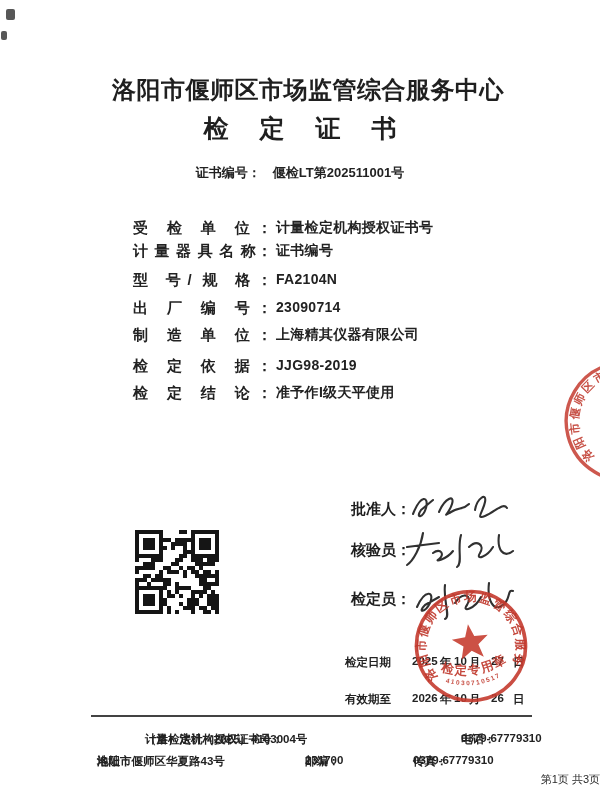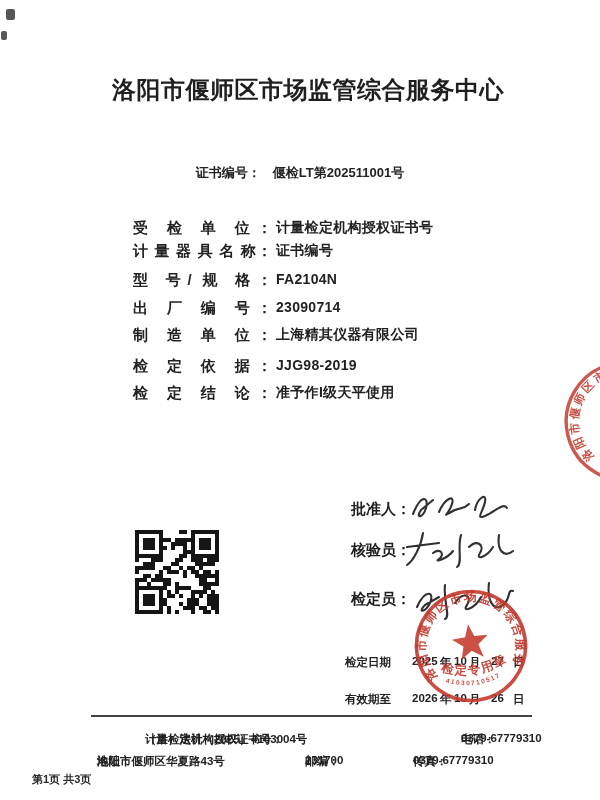--- a/index.html
+++ b/index.html
@@ -46,36 +46,37 @@
   .date-verify{left:345px;top:655px;width:190px;height:14px;}
   .date-valid{left:345px;top:692px;width:190px;height:14px;}
 
   .sep-line{position:absolute;left:91px;top:715px;width:441px;height:2px;background:#434343;}
 
   .foot-row{position:absolute;font-size:11.5px;font-weight:bold;color:#222;white-space:nowrap;}
   .foot-row span{position:absolute;top:0;}
   .f1{left:0;top:732px;width:600px;height:14px;margin-left:48px;}
   .f2{left:0;top:754px;width:600px;height:14px;}
   .fa{left:97px;} .fphone{left:413px;} .faddr{left:97px;} .fzip{left:305px;} .ffax{left:413px;}
-  .page-info{position:absolute;left:0;right:0;top:772px;text-align:left;text-indent:32px;
-    font-size:11px;font-weight:bold;color:#2a2a2a;}
+  .page-info{position:absolute;left:0;right:0;top:772px;text-align:right;text-indent:32px;
+    font-size:11px;font-weight:normal;color:#2a2a2a;}
 
   .stamp-main{position:absolute;left:381px;top:556px;transform:rotate(-8deg);}
   .stamp-partial{position:absolute;left:552px;top:348px;transform:rotate(-14deg);}
   svg text{font-family:"Liberation Sans","DejaVu Sans",sans-serif;}
 </style>
 </head>
 <body>
 
 <div class="page">
 
   <div class="speck s1"></div>
   <div class="speck s2"></div>
 
   <div class="abs org-name">洛阳市偃师区市场监管综合服务中心</div>
+  <div class="abs doc-title">检 定 证 书</div>
 
   <div class="abs cert-no">
     <span>证书编号：</span><span class="val">偃检LT第202511001号</span>
   </div>
 
   <div class="abs field r0">
     <span class="flabel">受 检 单 位：</span>
     <span class="fvalue">计量检定机构授权证书号</span>
   </div>
   <div class="abs field r1">

